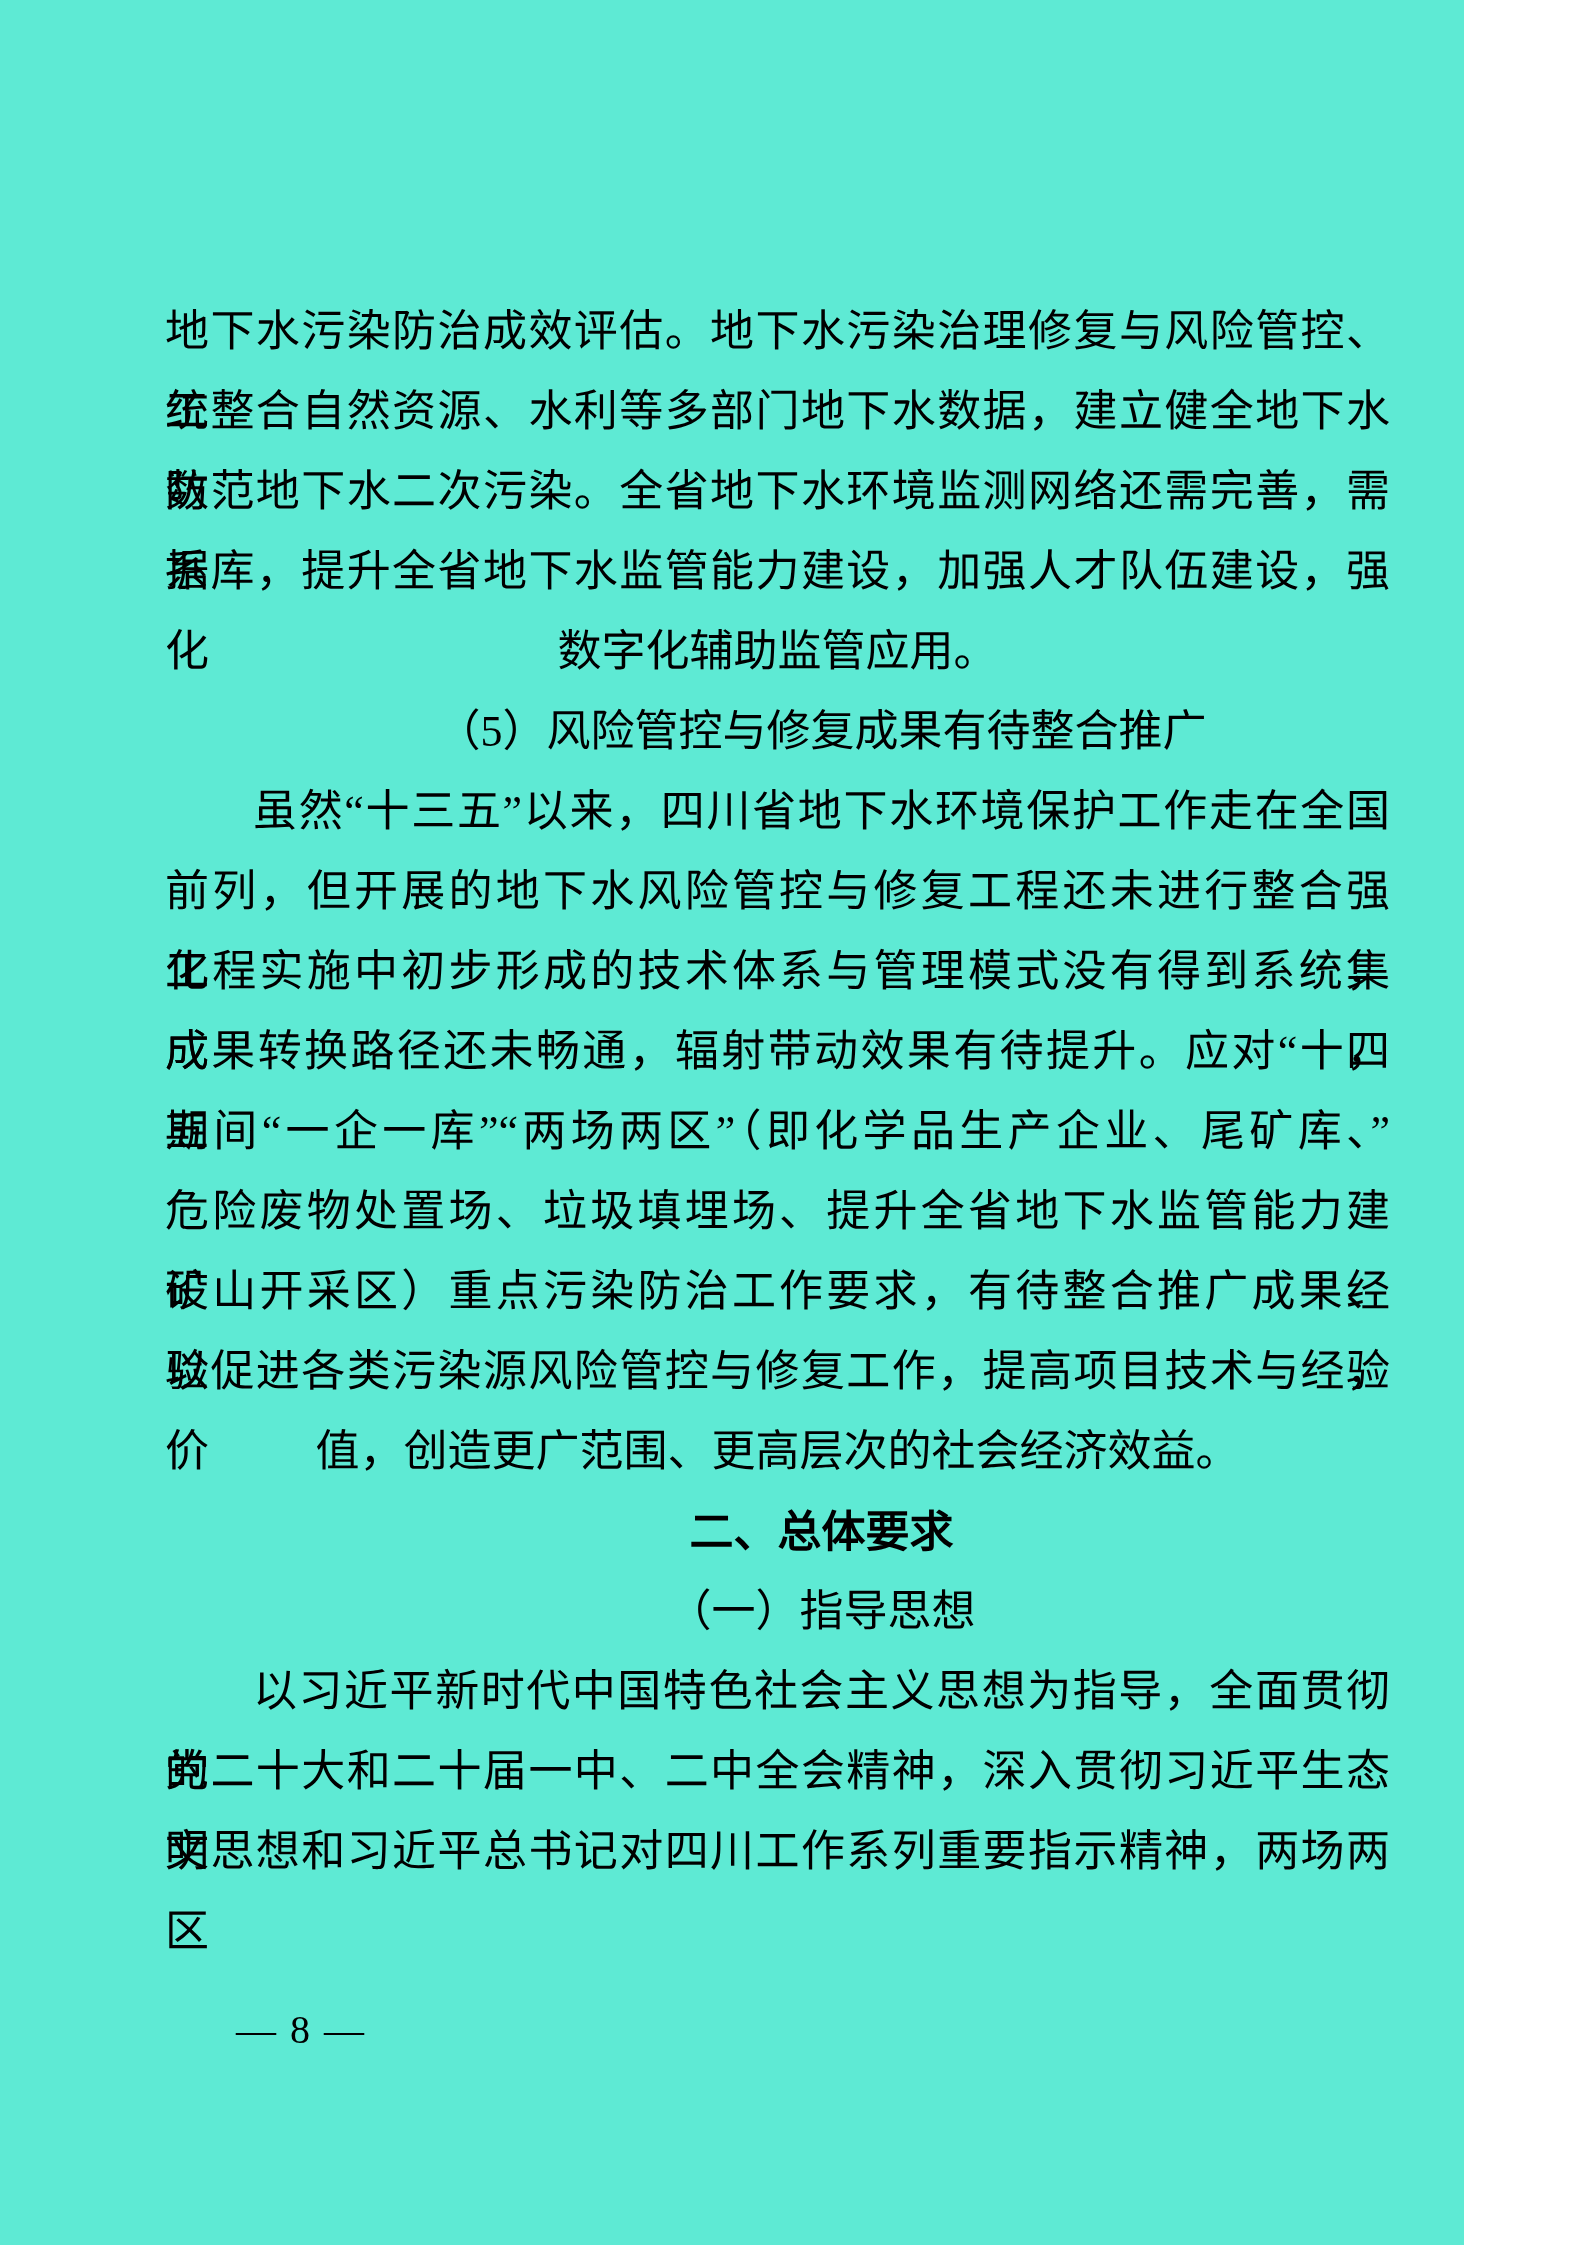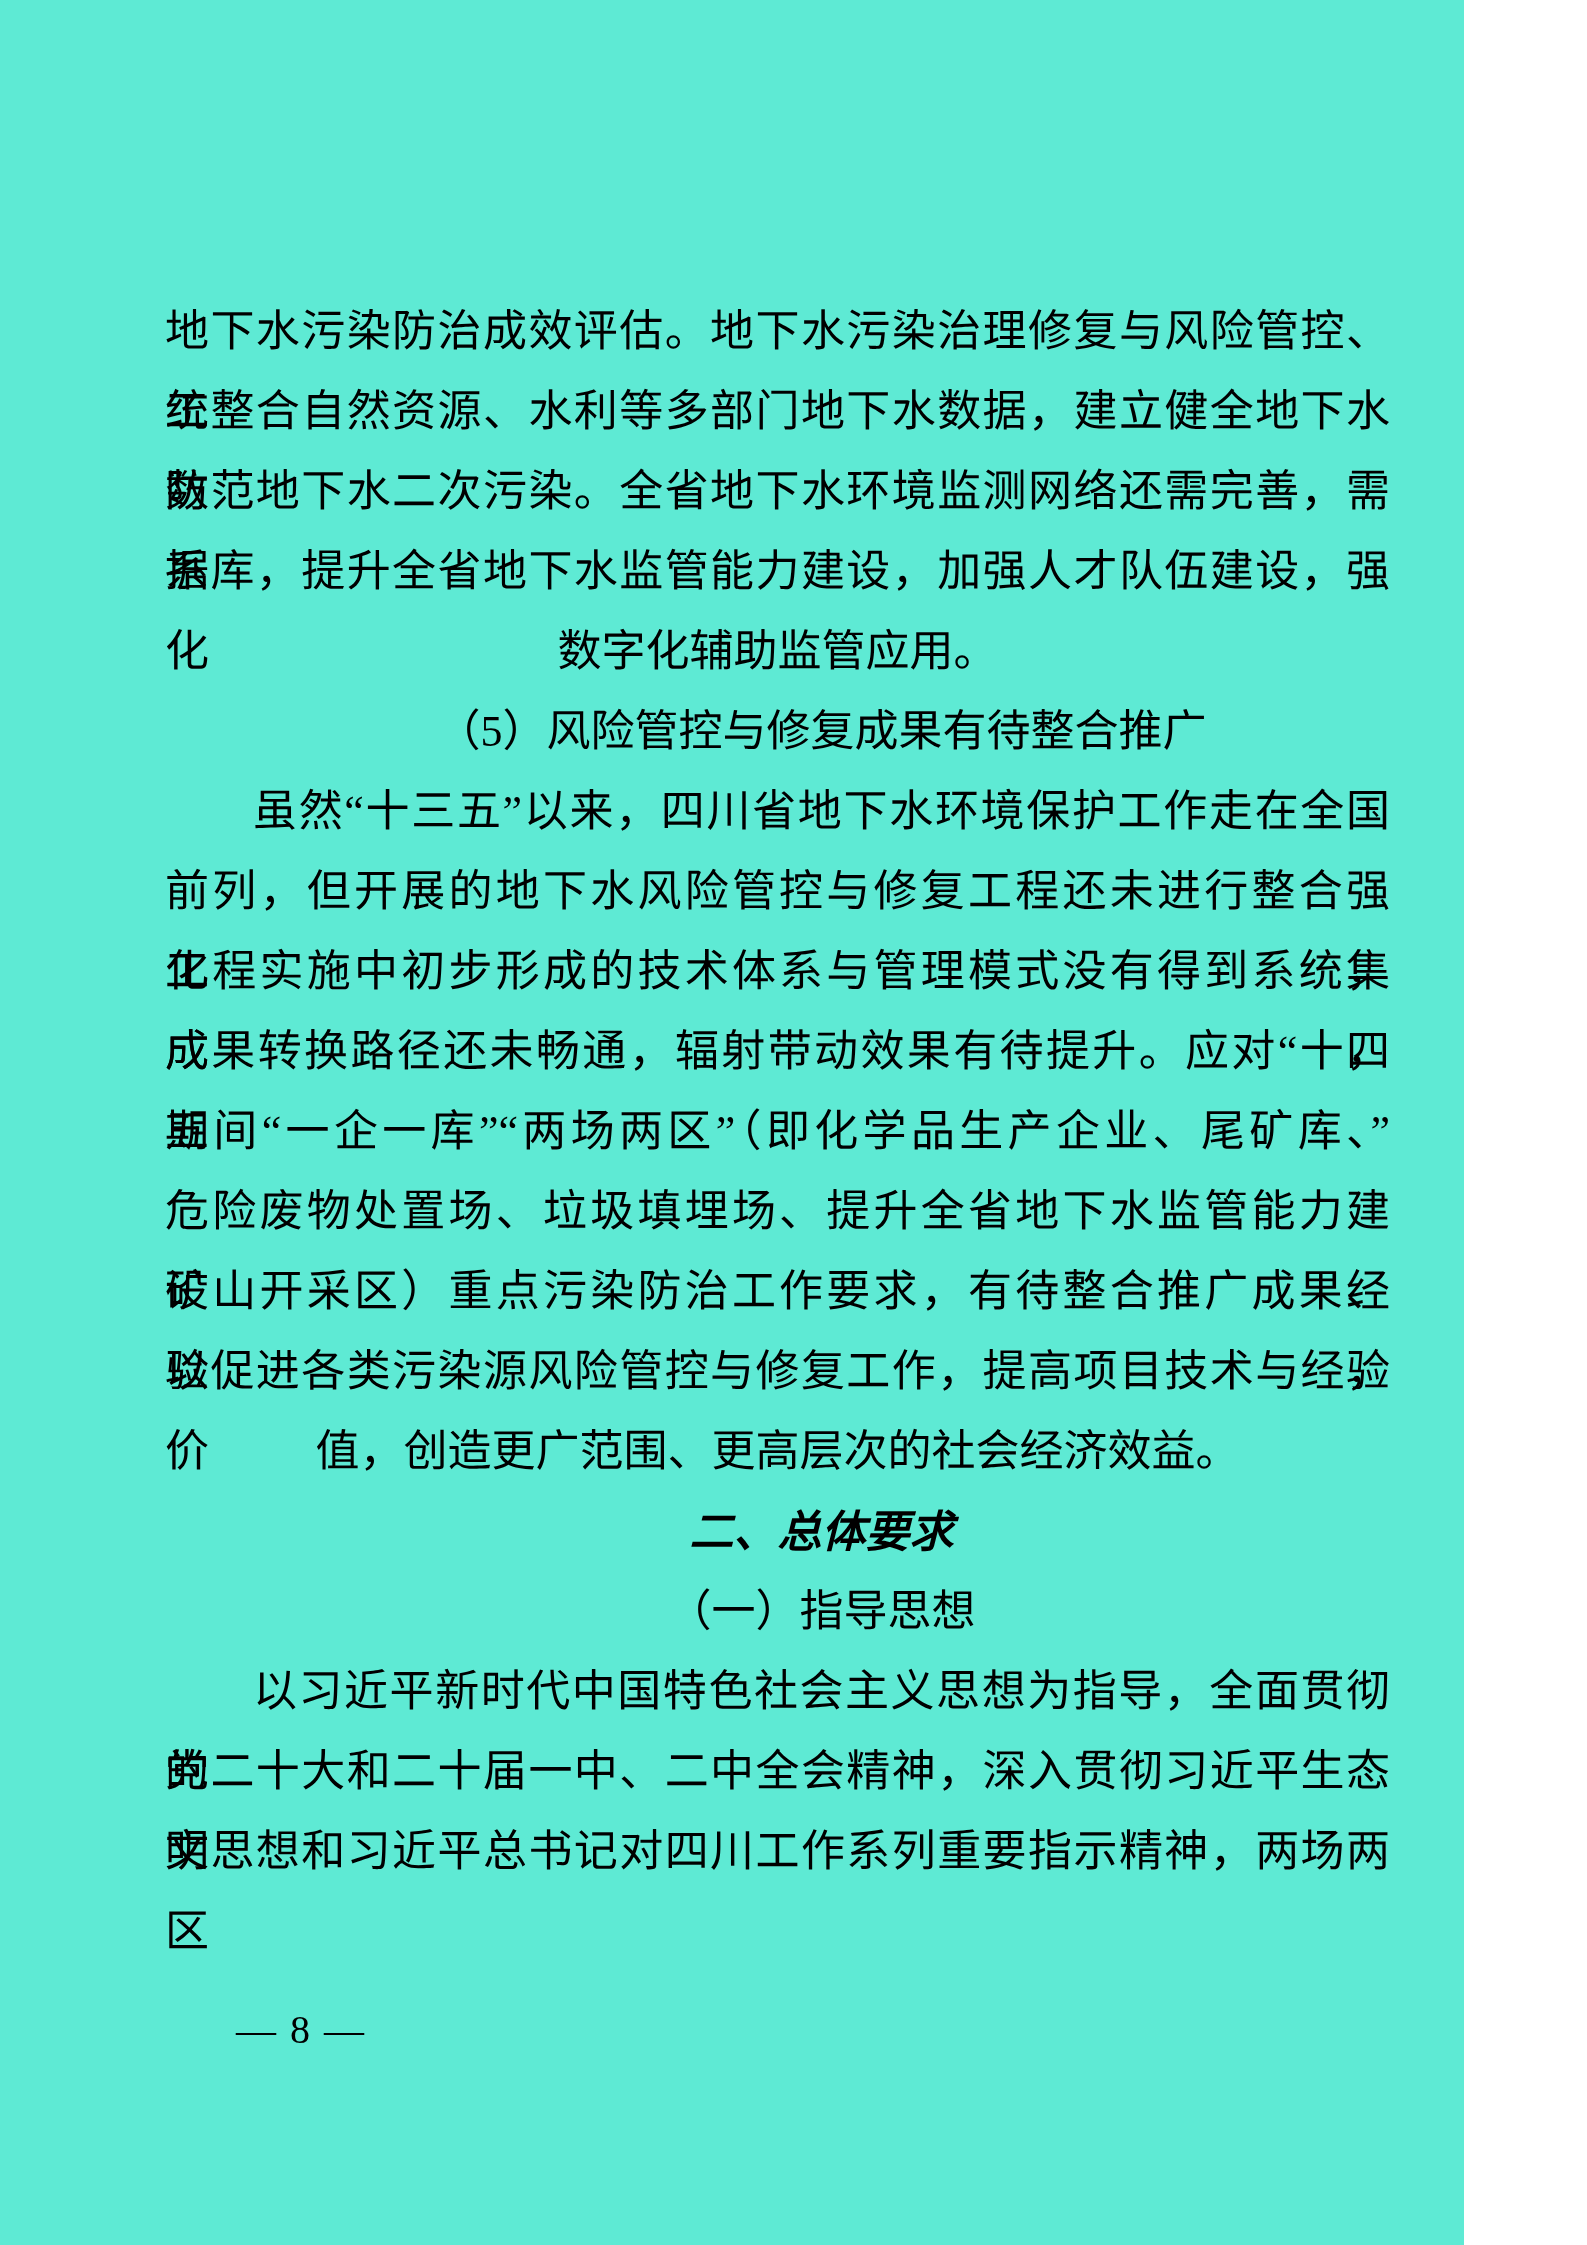--- a/index.html
+++ b/index.html
@@ -28,21 +28,20 @@
   .line.fill {
     text-align: justify;
     text-align-last: justify;
   }
   .line.indent {
     text-indent: 88px;
   }
   .line.heading-1 {
     font-family: "Liberation Sans", "DejaVu Sans", sans-serif;
     font-weight: bold;
-    font-style: italic;
   }
   .line.heading-2 {
     font-family: "Liberation Serif", "DejaVu Serif", serif;
     font-weight: normal;
   }
   .page-footer {
     position: absolute;
     left: 236px;
     top: 2002px;
     height: 56px;

